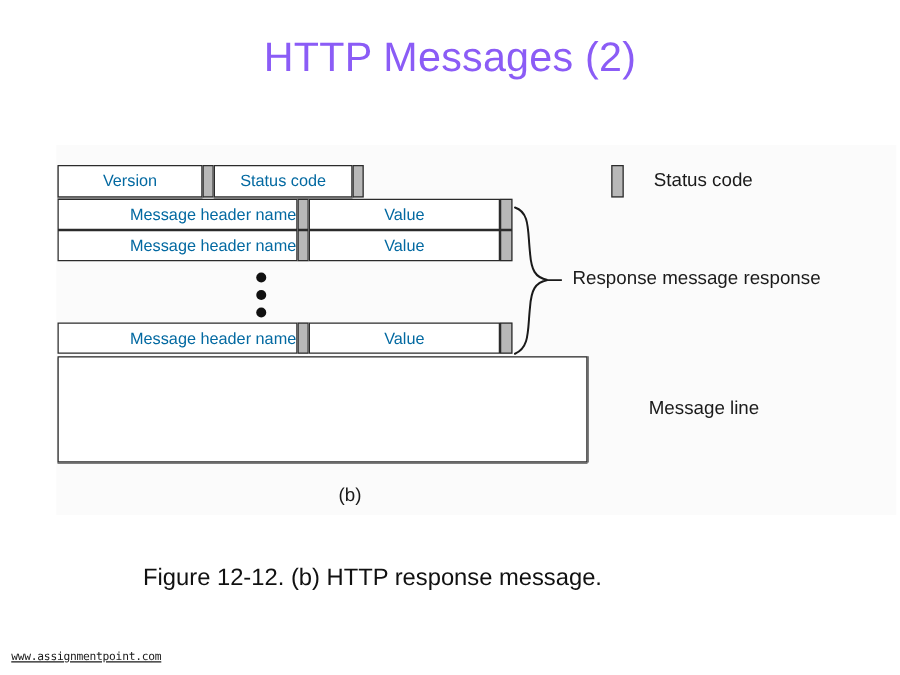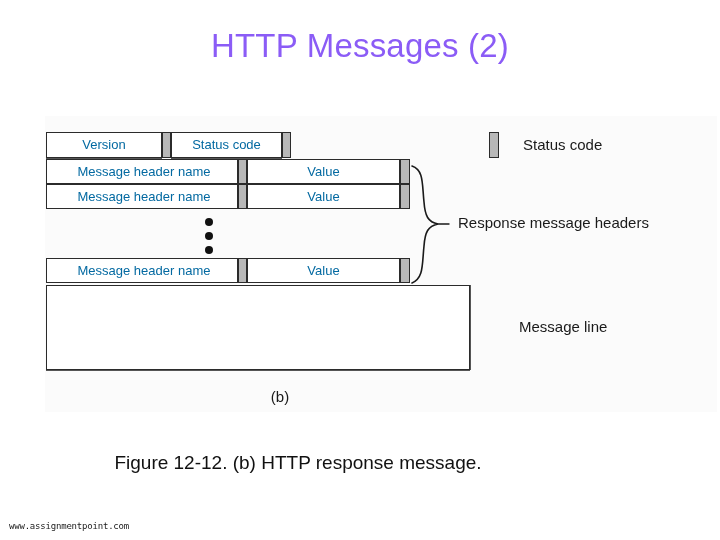--- a/index.html
+++ b/index.html
@@ -53,21 +53,21 @@
     right: 0;
     top: 50%;
     transform: translateY(-50%);
     text-align: center;
     font-size: 13px;
     color: #0369a1;
     white-space: nowrap;
     line-height: 14px;
   }
   .dbox.leftlabel .boxlabel {
-    text-align: center;
+    text-align: right;
     left: 4px;
   }
 
   
   .sep {
     position: absolute;
     background: #b8b8b8;
     border: 1px solid #2b2b2b;
     box-sizing: border-box;
   }
@@ -140,20 +140,21 @@
   
   #watermark {
     position: absolute;
     left: 9px;
     top: 521px;
     font-family: "DejaVu Sans Mono", monospace;
     font-size: 9px;
     color: #1a1a1a;
     letter-spacing: -0.2px;
     white-space: nowrap;
+    text-decoration: underline;
   }
 </style>
 </head>
 <body>
 
 <div id="slide-title">HTTP Messages (2)</div>
 
 <div id="figure-panel">
 
   <div class="dbox heavy" style="left:1px; top:16px; width:116px; height:26px;">
@@ -204,21 +205,21 @@
   <div class="sep" style="left:355px; top:142px; width:10px; height:25px;"></div>
 
   <div id="brace-wrap" style="left:363px; top:48px; width:54px; height:122px;">
     <svg width="54" height="122" viewBox="0 0 54 122" fill="none">
       <path d="M4 2 C16 6, 14 20, 16 38 C17 52, 20 58, 30 60
                C20 62, 17 68, 16 82 C14 100, 16 114, 4 119" stroke="#1a1a1a" stroke-width="1.6" fill="none" stroke-linecap="round"></path>
       <path d="M30 60 L41 60" stroke="#1a1a1a" stroke-width="1.4" stroke-linecap="round"></path>
     </svg>
   </div>
 
-  <div class="annot" style="left:413px; top:98px;">Response message headers</div>
+  <div class="annot" style="left:413px; top:98px;">Response message response</div>
 
   <div class="dbox heavy" style="left:1px; top:169px; width:424px; height:85px;"></div>
 
   <div class="annot" style="left:474px; top:202px;">Message line</div>
 
   <div id="panel-subcaption">(b)</div>
 
 </div>
 
 <div id="figure-caption">Figure 12-12. (b) HTTP response message.</div>

